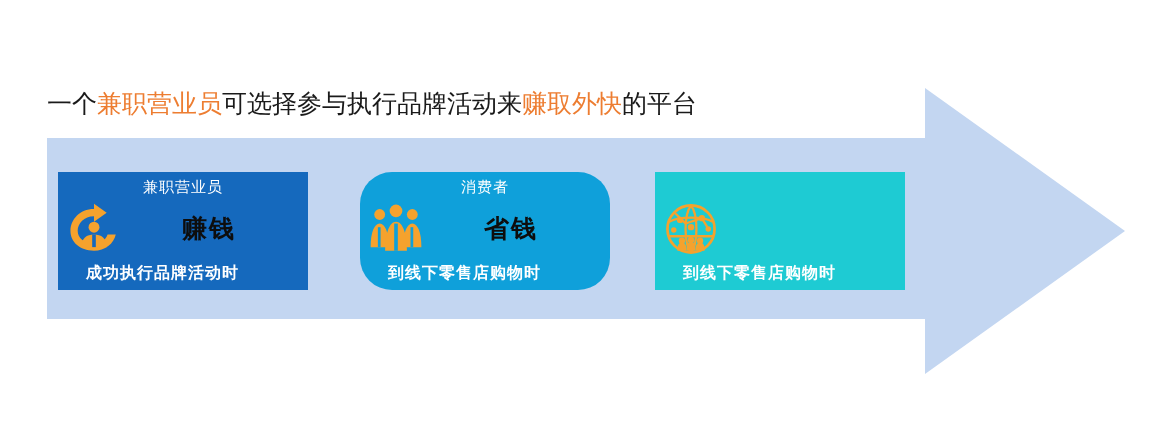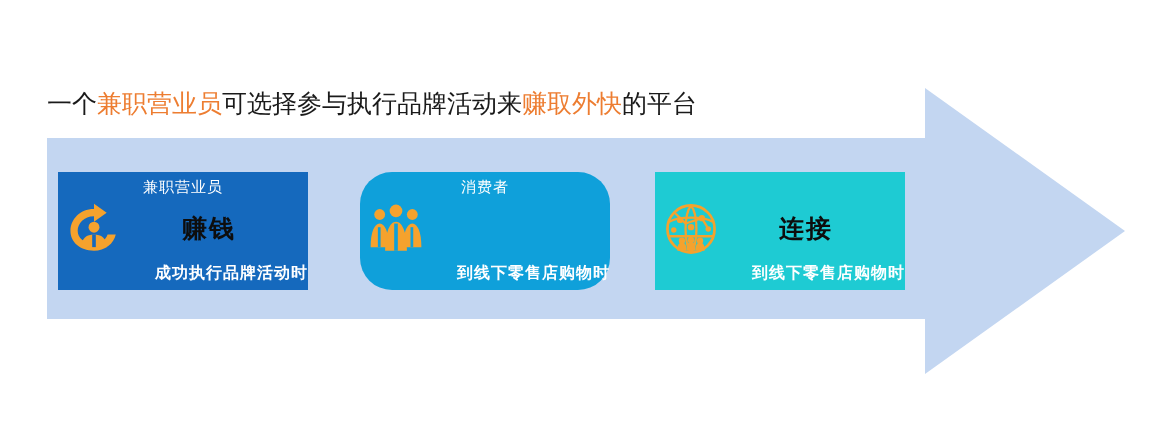--- a/index.html
+++ b/index.html
@@ -85,21 +85,21 @@
     font-size: 25px;
     font-weight: bold;
     color: #0d0d0d;
     letter-spacing: 2px;
   }
   .card-footer {
     position: absolute;
     bottom: 6px;
     left: 0;
     right: 0;
-    text-align: right;
+    text-align: left;
     font-size: 16px;
     color: #ffffff;
     font-weight: bold;
     letter-spacing: 1px;
     padding-left: 28px;
     box-sizing: border-box;
   }
   .card-icon {
     position: absolute;
     left: 7px;
@@ -147,20 +147,21 @@
           <circle cx="32" cy="12" r="7"></circle>
           <path d="M20 56 C20 36 25 24 32 24 C39 24 44 36 44 56 Z"></path>
         </g>
         <g fill="#0fa0da">
           <rect x="30" y="26" width="4" height="30"></rect>
           <rect x="12" y="30" width="3" height="22"></rect>
           <rect x="48" y="30" width="3" height="22"></rect>
         </g>
       </svg>
     </div>
+    <div class="card-main">省钱</div>
     <div class="card-footer">到线下零售店购物时</div>
   </div>
 
   <div class="card" id="card-2">
     <div class="card-icon">
       <svg viewBox="0 0 64 64" xmlns="http://www.w3.org/2000/svg">
         <circle cx="32" cy="32" r="26" fill="none" stroke="#f5a22d" stroke-width="3"></circle>
         <g stroke="#f5a22d" stroke-width="2.5" fill="none">
           <path d="M8 24 C18 18 46 18 56 24"></path>
           <path d="M7 40 L57 40"></path>
@@ -176,17 +177,16 @@
           <circle cx="51" cy="32" r="3"></circle>
           <circle cx="22" cy="45" r="3.5"></circle>
           <circle cx="32" cy="44" r="3.5"></circle>
           <circle cx="42" cy="45" r="3.5"></circle>
           <path d="M17 56 C17 49 19 47 22 47 C25 47 27 49 27 56 Z"></path>
           <path d="M27 56 C27 48 29 46 32 46 C35 46 37 48 37 56 Z"></path>
           <path d="M37 56 C37 49 39 47 42 47 C45 47 47 49 47 56 Z"></path>
         </g>
       </svg>
     </div>
-    <div class="card-main">连接</div>
     <div class="card-footer">到线下零售店购物时</div>
   </div>
 
 </div>
 
 </body></html>

